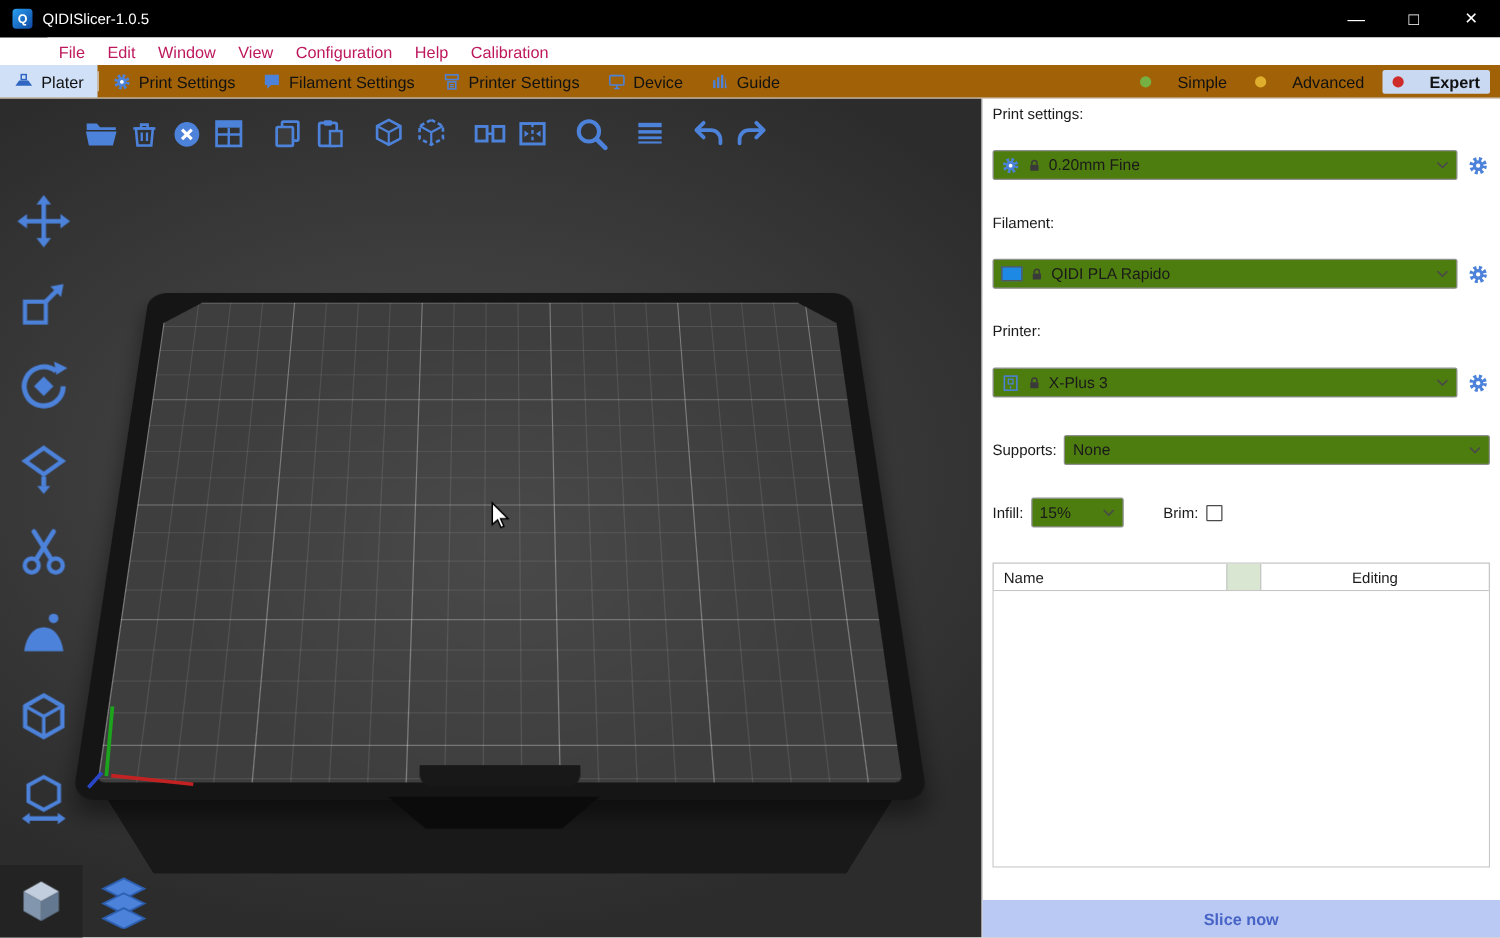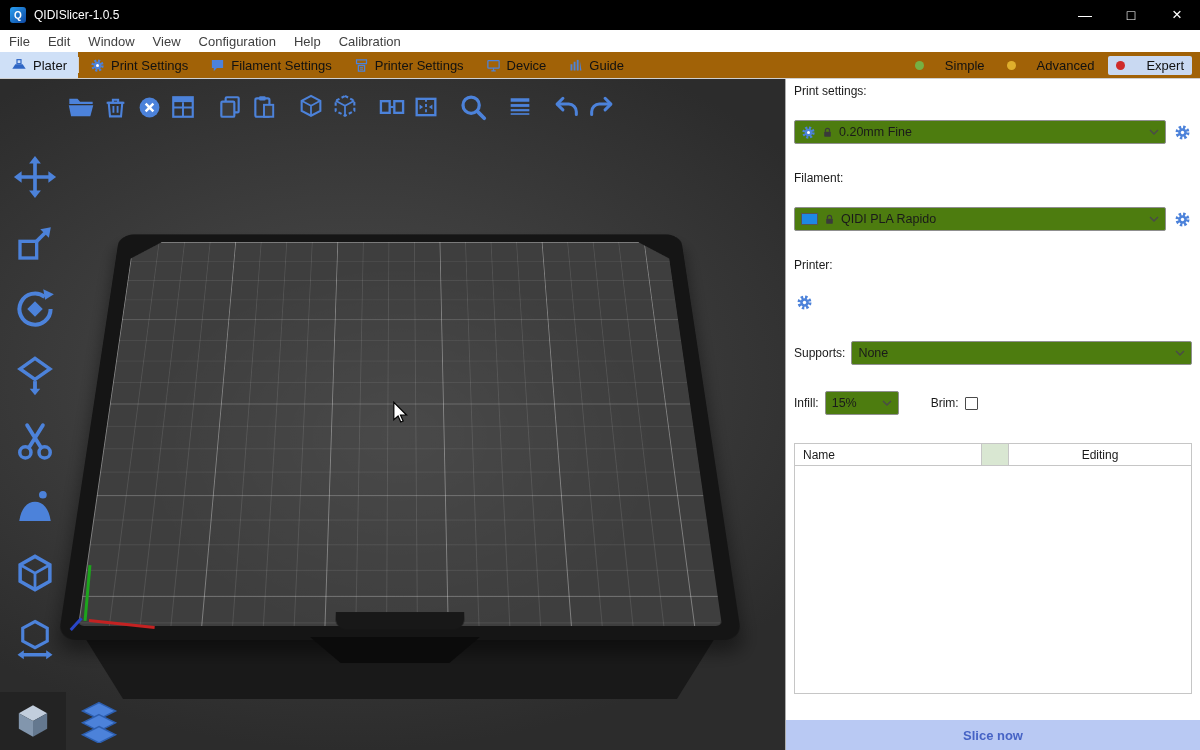--- a/index.html
+++ b/index.html
@@ -8,35 +8,35 @@
 
   
   .titlebar { height:30px; background:#000; display:flex; align-items:center; color:#fff; font-size:12px; }
   .logo { width:16px; height:16px; margin:0 8px 0 10px; border-radius:3px;
           background:linear-gradient(135deg,#2aa0f2,#0d47a1); display:flex; align-items:center; justify-content:center;
           color:#fff; font-size:10px; font-weight:bold; }
   .win-controls { margin-left:auto; display:flex; height:100%; }
   .win-btn { width:46px; display:flex; align-items:center; justify-content:center; font-size:14px; color:#fff; }
 
   
-  .menubar { height:22px; display:flex; align-items:center; font-size:13px; background:#fff; color:#404040; }
+  .menubar { height:22px; display:flex; align-items:center; font-size:13px; background:#fff; color:#be185d;margin-left:38px; }
   .menu-item { padding:0 9px; cursor:default; }
 
   
   .tabbar { height:27px; display:flex; align-items:center; background:#a16207; border-bottom:1px solid #cfcfcf; font-size:13px; color:#111; }
   .tab { display:flex; align-items:center; gap:6px; padding:0 11px; height:100%; }
   .tab.active { background:#cfe0f7; }
   .tab-sep { width:1px; height:16px; background:#d5d5d5; }
   .modes { margin-left:auto; display:flex; align-items:center; gap:6px; padding-right:8px; }
   .mode { display:flex; align-items:center; gap:21px; padding:2px 8px; border-radius:2px; }
   .mode .dot { width:9px; height:9px; border-radius:50%; }
   .dot-simple { background:#76b043; }
   .dot-advanced { background:#dfae2c; }
   .dot-expert { background:#cf2b2b; }
-  .mode.active { background:#c9d9f2; font-weight:normal; }
+  .mode.active { background:#c9d9f2; font-weight:bold; }
 
   
   .main { display:flex; height:671px; }
   .viewport { width:785px; position:relative; overflow:hidden;
     background:radial-gradient(ellipse 70% 55% at 45% 45%, #4b4b4b 0%, #3c3c3c 50%, #2c2c2c 100%); }
 
   
   .top-toolbar { position:absolute; top:8px; left:64px; display:flex; align-items:center; z-index:5; }
   .tbtn { width:34px; height:40px; display:flex; align-items:center; justify-content:center; }
   .tgap { width:13px; }
@@ -526,20 +526,41 @@
           <svg viewBox="0 0 20 20" width="17" height="17">
               <circle cx="10" cy="10" r="6" fill="none" stroke="#4c82da" stroke-width="4.4" stroke-dasharray="2.6 2.1"></circle>
               <circle cx="10" cy="10" r="5" fill="#4c82da"></circle>
               <circle cx="10" cy="10" r="2" fill="#fff"></circle>
             </svg>
         </div>
       </div>
 
       <div class="rp-label">Printer:</div>
       <div class="rp-row">
+        <div class="combo">
+          <span>
+              <svg viewBox="0 0 24 24" width="15" height="15">
+                <rect x="4" y="3" width="16" height="18" fill="none" stroke="#4c82da" stroke-width="2"></rect>
+                <rect x="9" y="7" width="6" height="6" fill="none" stroke="#4c82da" stroke-width="1.6"></rect>
+                <path d="M12 16v3" stroke="#4c82da" stroke-width="1.6"></path>
+              </svg>
+            </span>
+          <span>
+              <svg viewBox="0 0 16 16" width="11" height="13">
+                <path d="M5 7V5a3 3 0 0 1 6 0v2" fill="none" stroke="#3a3a3a" stroke-width="1.8"></path>
+                <rect x="3.2" y="7" width="9.6" height="7" rx="1" fill="#3a3a3a"></rect>
+              </svg>
+            </span>
+          <span>X-Plus 3</span>
+          <span class="chev">
+              <svg viewBox="0 0 10 6" width="10" height="6">
+                <path d="M1 1l4 4 4-4" fill="none" stroke="#4a4a4a" stroke-width="1.4"></path>
+              </svg>
+            </span>
+        </div>
         <div class="gear-btn">
           <svg viewBox="0 0 20 20" width="17" height="17">
               <circle cx="10" cy="10" r="6" fill="none" stroke="#4c82da" stroke-width="4.4" stroke-dasharray="2.6 2.1"></circle>
               <circle cx="10" cy="10" r="5" fill="#4c82da"></circle>
               <circle cx="10" cy="10" r="2" fill="#fff"></circle>
             </svg>
         </div>
       </div>
 
       <div class="rp-row" style="margin-top:6px;">

